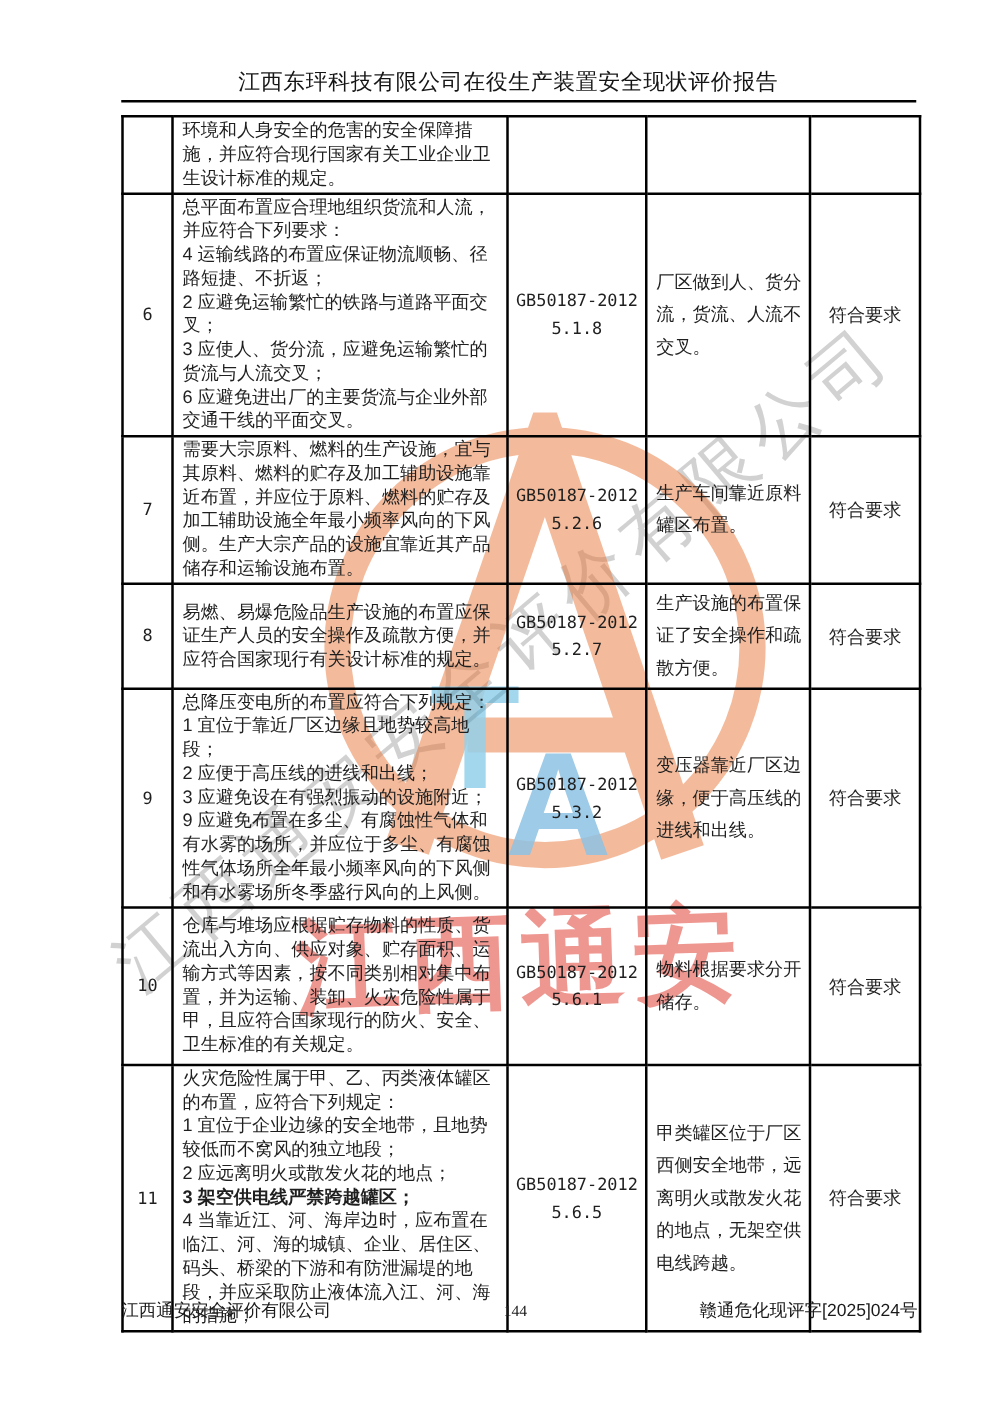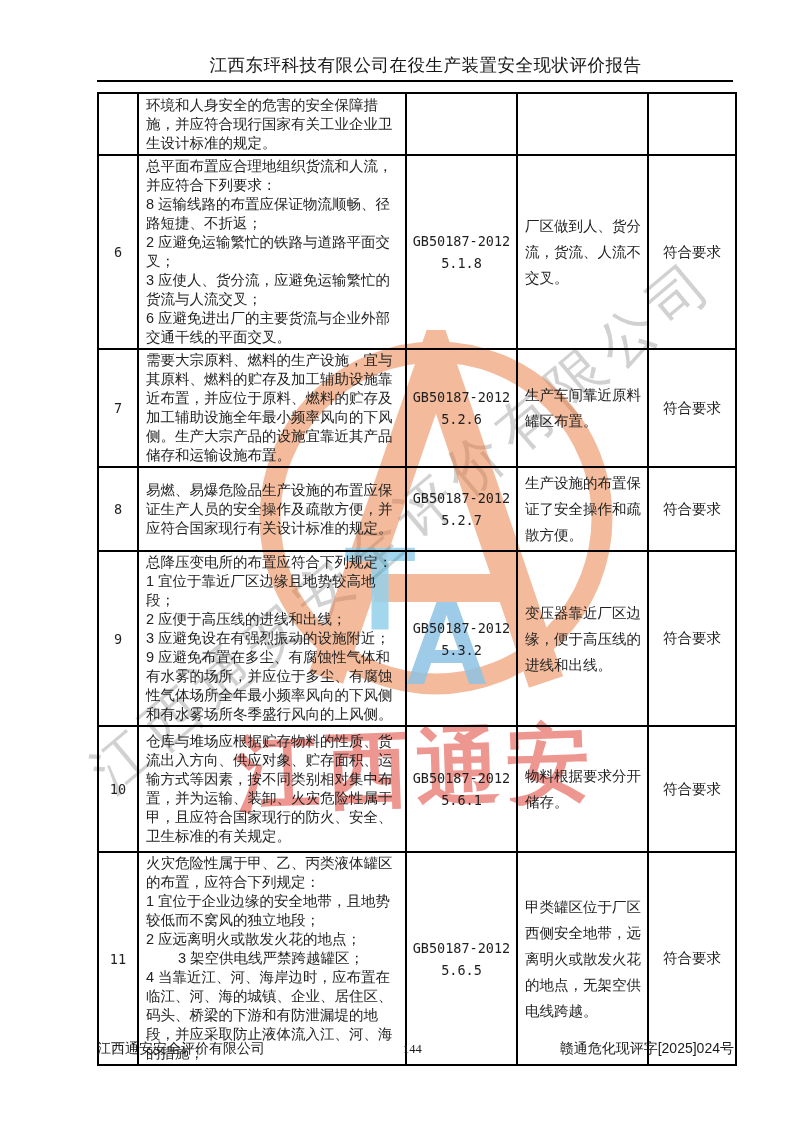--- a/index.html
+++ b/index.html
@@ -6,21 +6,21 @@
   .page{
     position:relative;
     width:793px;height:1122px;
     background:#ffffff;
     overflow:hidden;
     font-family:"Liberation Sans", sans-serif;
     color:#1f1f1f;
   }
   
   .header-title{
-    position:absolute;left:107px;top:53px;width:637px;
+    position:absolute;left:88px;top:53px;width:637px;
     text-align:center;font-size:17.5px;letter-spacing:0.5px;color:#151515;
     z-index:2;
   }
   .header-rule{
     position:absolute;left:97px;top:80px;width:636px;height:2px;
     background:#000;z-index:2;
   }
   
   table.eval{
     position:absolute;left:97px;top:92px;width:638px;
@@ -28,21 +28,21 @@
     background:transparent;
   }
   table.eval td{
     border:2px solid #000;
     vertical-align:middle;
     overflow:hidden;
   }
   td.col-no{width:40px;text-align:center;font-size:13.5px;font-family:"DejaVu Sans Mono",monospace;}
   td.col-content{width:268px;vertical-align:top;padding:1px 4px 1px 7px;font-size:14.5px;line-height:19px;}
   td.col-content .para{margin:0;}
-  td.col-content .para.bold{font-weight:normal;margin-left:32px;}
+  td.col-content .para.bold{font-weight:bold;}
   td.col-std{width:111px;text-align:center;font-size:13.5px;line-height:22px;font-family:"DejaVu Sans Mono",monospace;padding:0 2px;}
   td.col-status{width:131px;padding:2px 4px 2px 7px;font-size:14.5px;line-height:26px;}
   td.col-result{width:87px;text-align:center;font-size:14.5px;}
   tr.row-0{height:62px;}
   tr.row-1{height:190px;}
   tr.row-2{height:107px;}
   tr.row-3{height:66px;}
   tr.row-4{height:167px;}
   tr.row-5{height:126px;}
   tr.row-6{height:211px;}
@@ -104,21 +104,21 @@
             <div class="para">环境和人身安全的危害的安全保障措施，并应符合现行国家有关工业企业卫生设计标准的规定。</div>
           </td>
           <td class="col-std"></td>
           <td class="col-status"></td>
           <td class="col-result"></td>
         </tr>
         <tr class="row-1">
           <td class="col-no">6</td>
           <td class="col-content">
             <div class="para">总平面布置应合理地组织货流和人流，并应符合下列要求：</div>
-            <div class="para">8 运输线路的布置应保证物流顺畅、径路短捷、不折返；</div>
+            <div class="para">4 运输线路的布置应保证物流顺畅、径路短捷、不折返；</div>
             <div class="para">2 应避免运输繁忙的铁路与道路平面交叉；</div>
             <div class="para">3 应使人、货分流，应避免运输繁忙的货流与人流交叉；</div>
             <div class="para">6 应避免进出厂的主要货流与企业外部交通干线的平面交叉。</div>
           </td>
           <td class="col-std">
             <div class="std-line">GB50187-2012</div>
             <div class="std-line">5.1.8</div>
           </td>
           <td class="col-status">厂区做到人、货分流，货流、人流不交叉。</td>
           <td class="col-result">符合要求</td>

